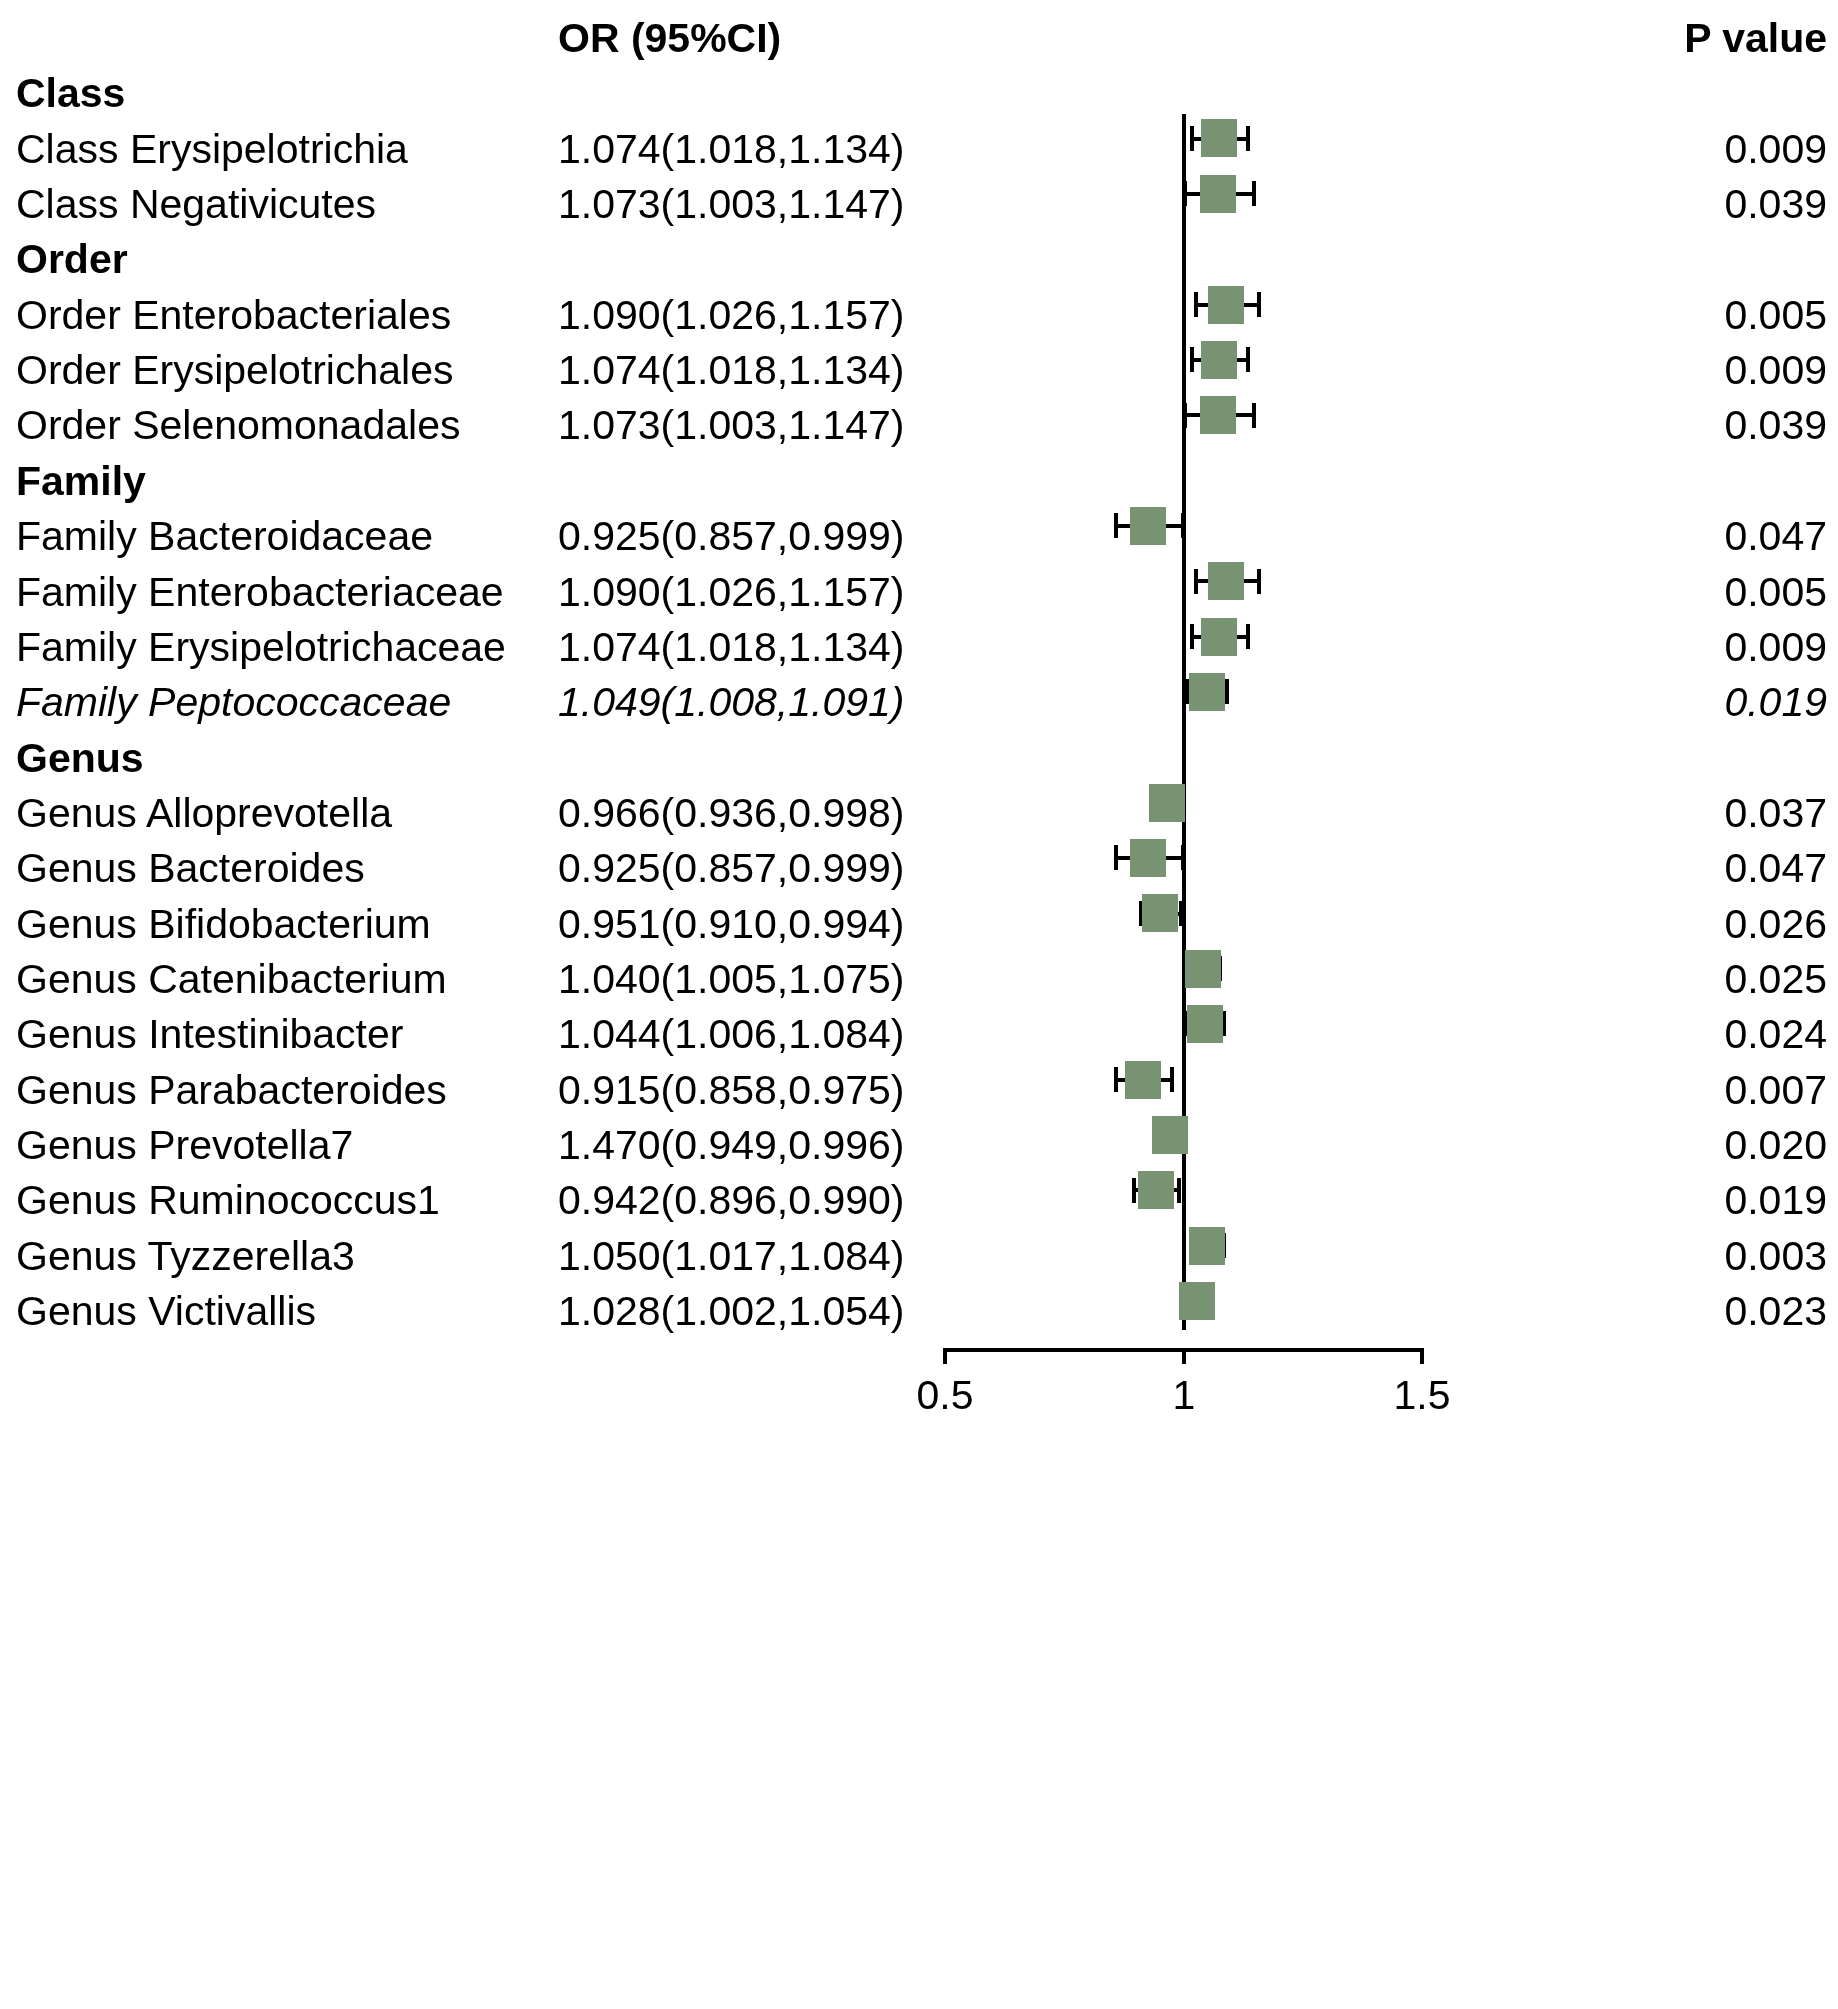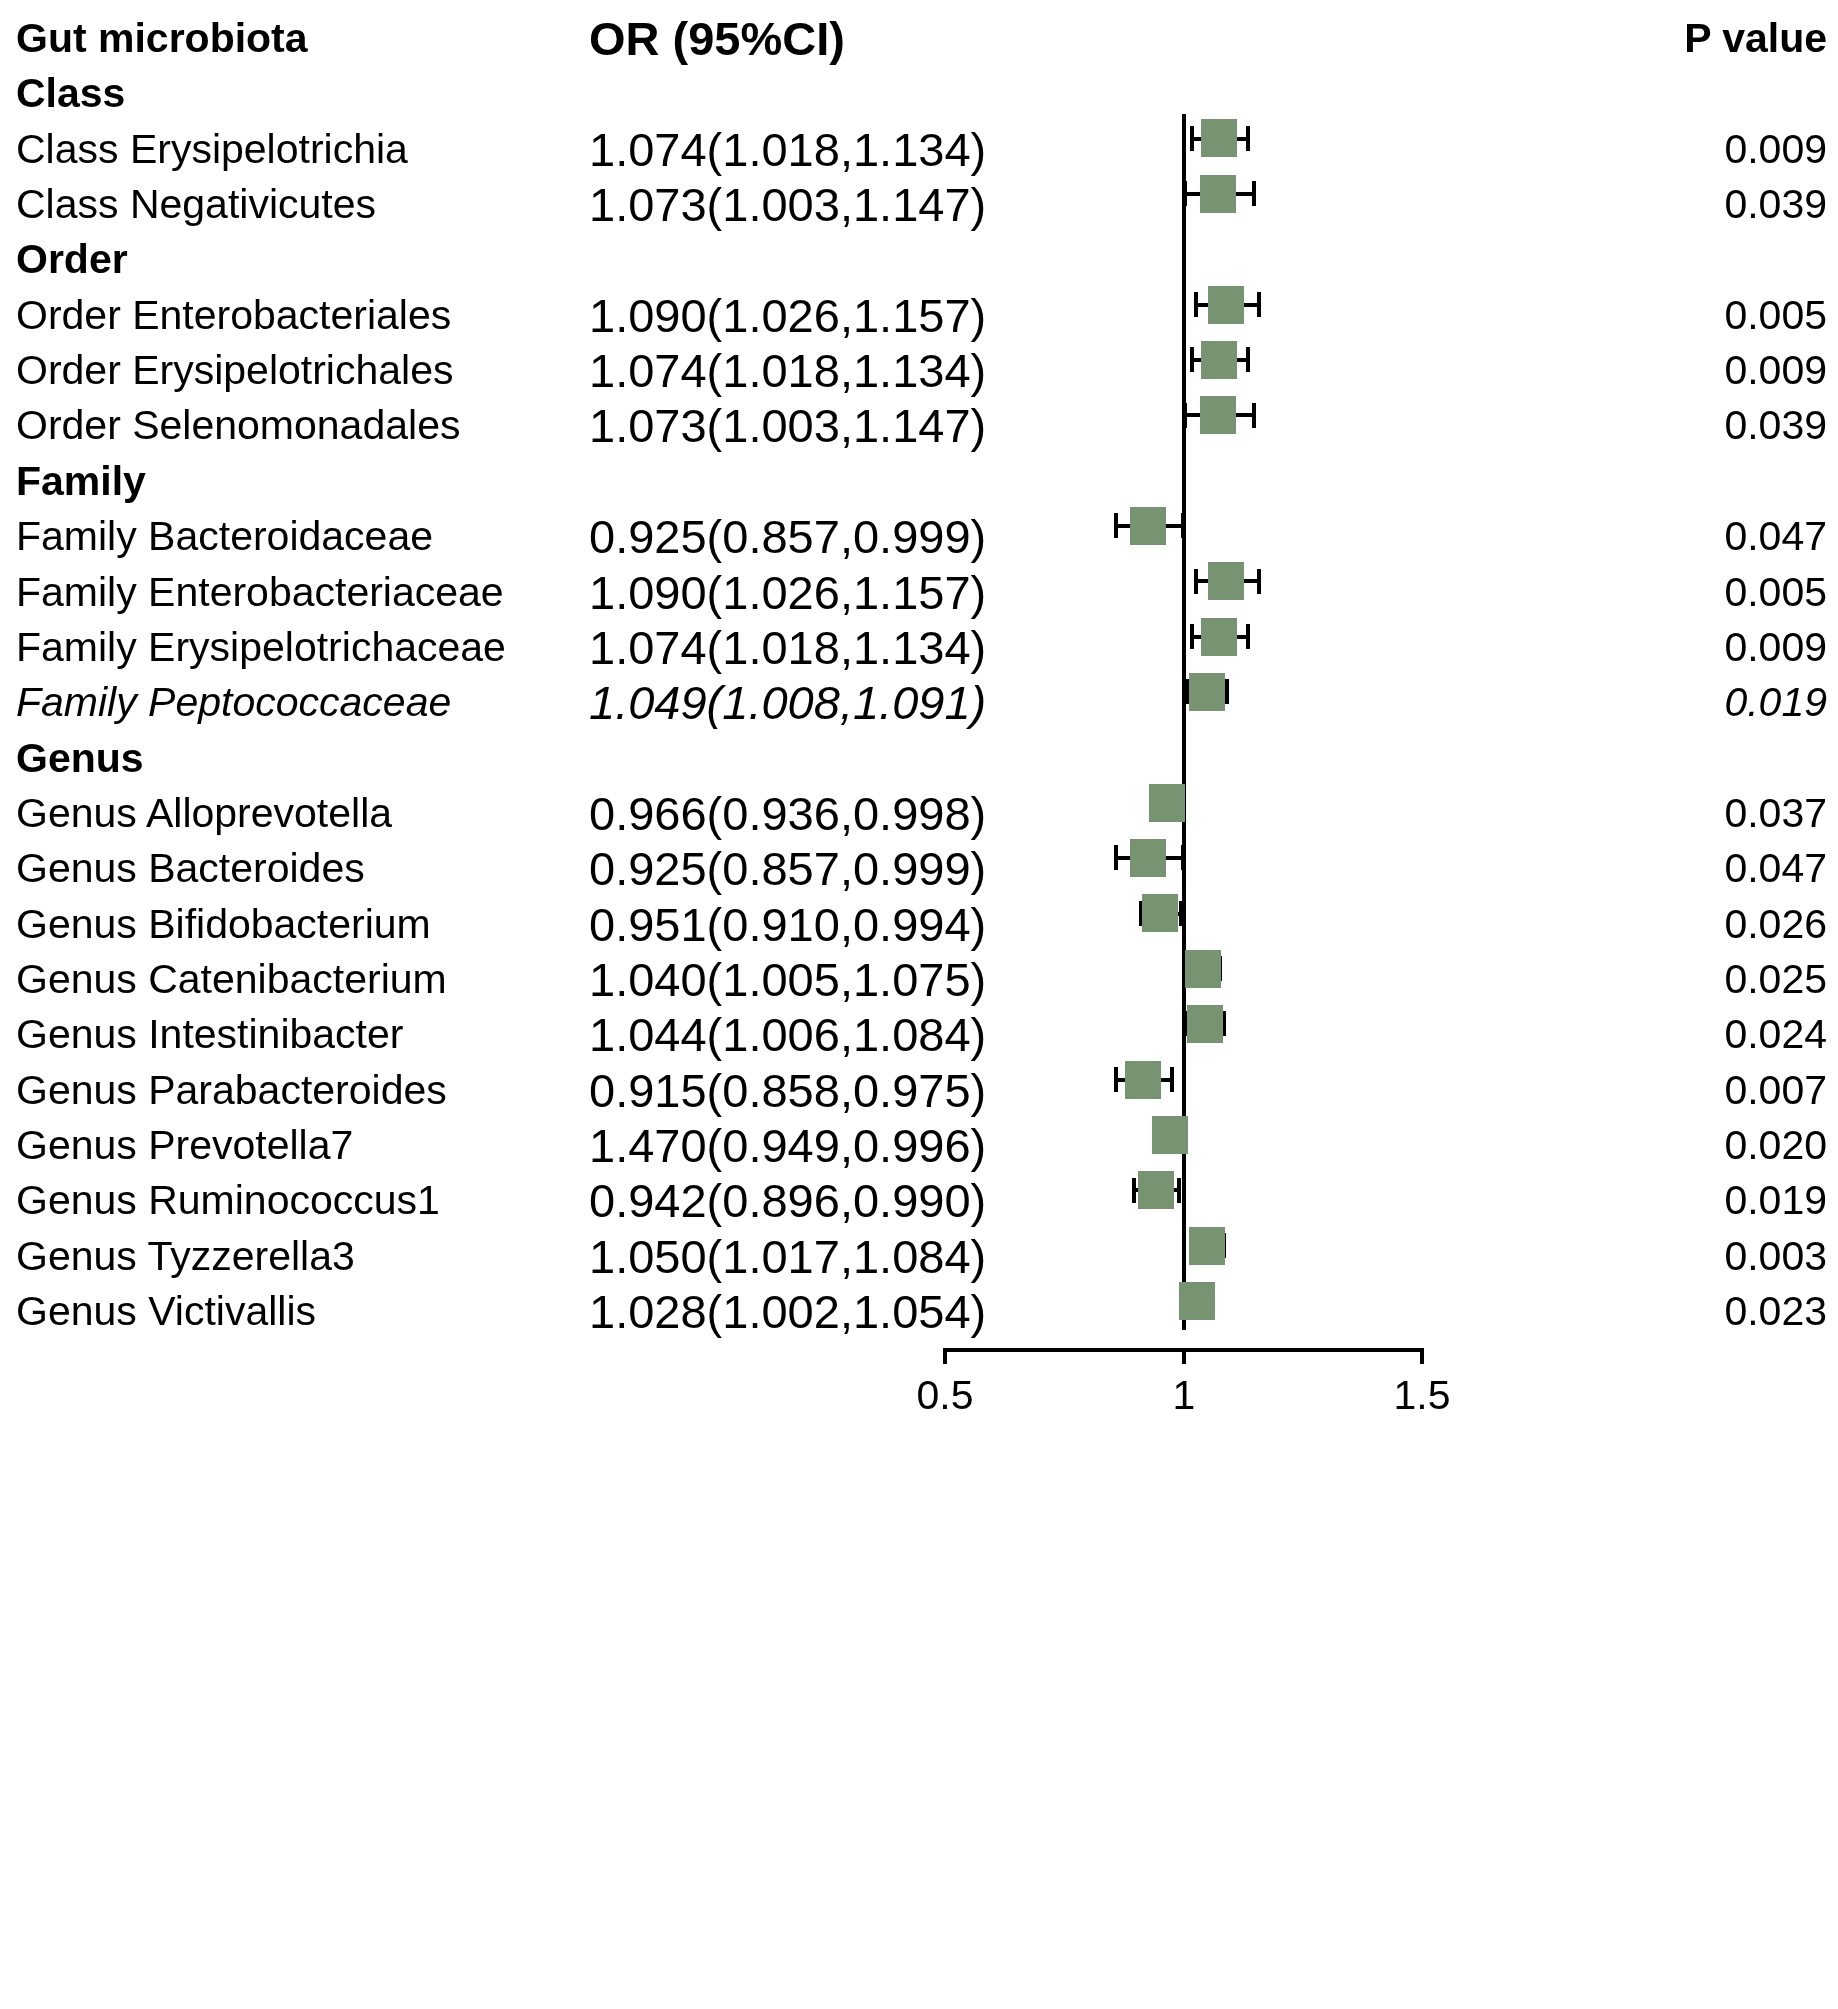--- a/index.html
+++ b/index.html
@@ -31,24 +31,23 @@
     left: 16px;
     top: 0;
     font-size: 41px;
     line-height: 77px;
     white-space: nowrap;
   }
   .cell-or {
     position: absolute;
     left: 558px;
     top: 0;
-    font-size: 47px;
+    font-size: 41px;
     line-height: 77px;
     white-space: nowrap;
-    margin-left: 31px;
   }
   .cell-p {
     position: absolute;
     left: 1611px;
     width: 216px;
     top: 0;
     text-align: right;
     font-size: 41px;
     line-height: 77px;
     white-space: nowrap;
@@ -105,21 +104,20 @@
     text-align: center;
     white-space: nowrap;
   }
 </style>
 </head>
 <body>
 
 <div id="plot">
   <div id="rows-container">
       <div class="row header" style="top: 0px;">
-        <div class="cell-label">Gut microbiota</div>
         <div class="cell-or">OR (95%CI)</div>
         <div class="cell-p">P value</div>
       </div>
       <div class="row group" style="top: 55px;">
         <div class="cell-label">Class</div>
       </div>
       <div class="row data" style="top: 111px;">
         <div class="cell-label">Class Erysipelotrichia</div>
         <div class="cell-or">1.074(1.018,1.134)</div>
         <div class="cell-p">0.009</div>

